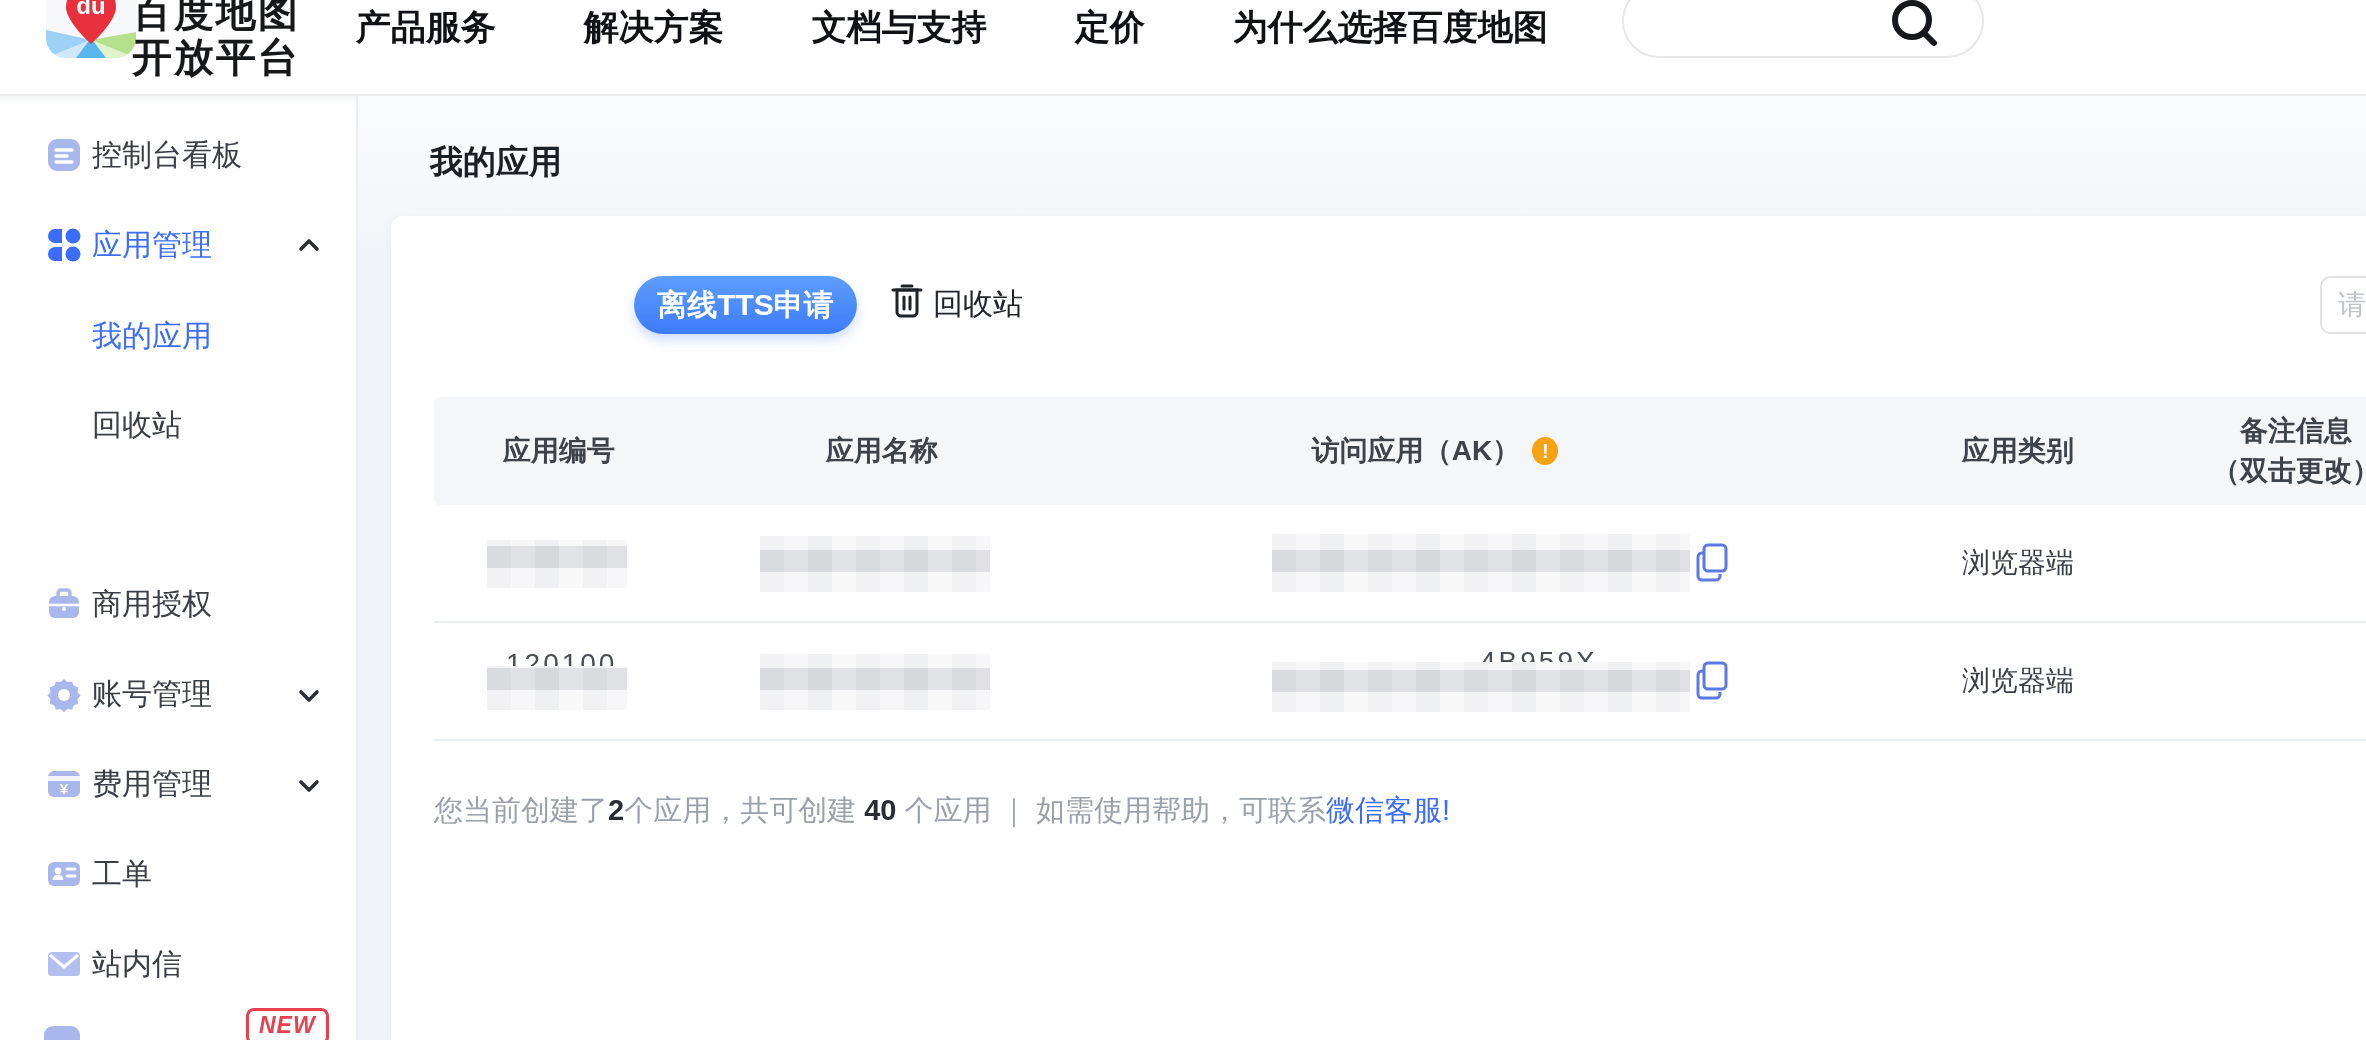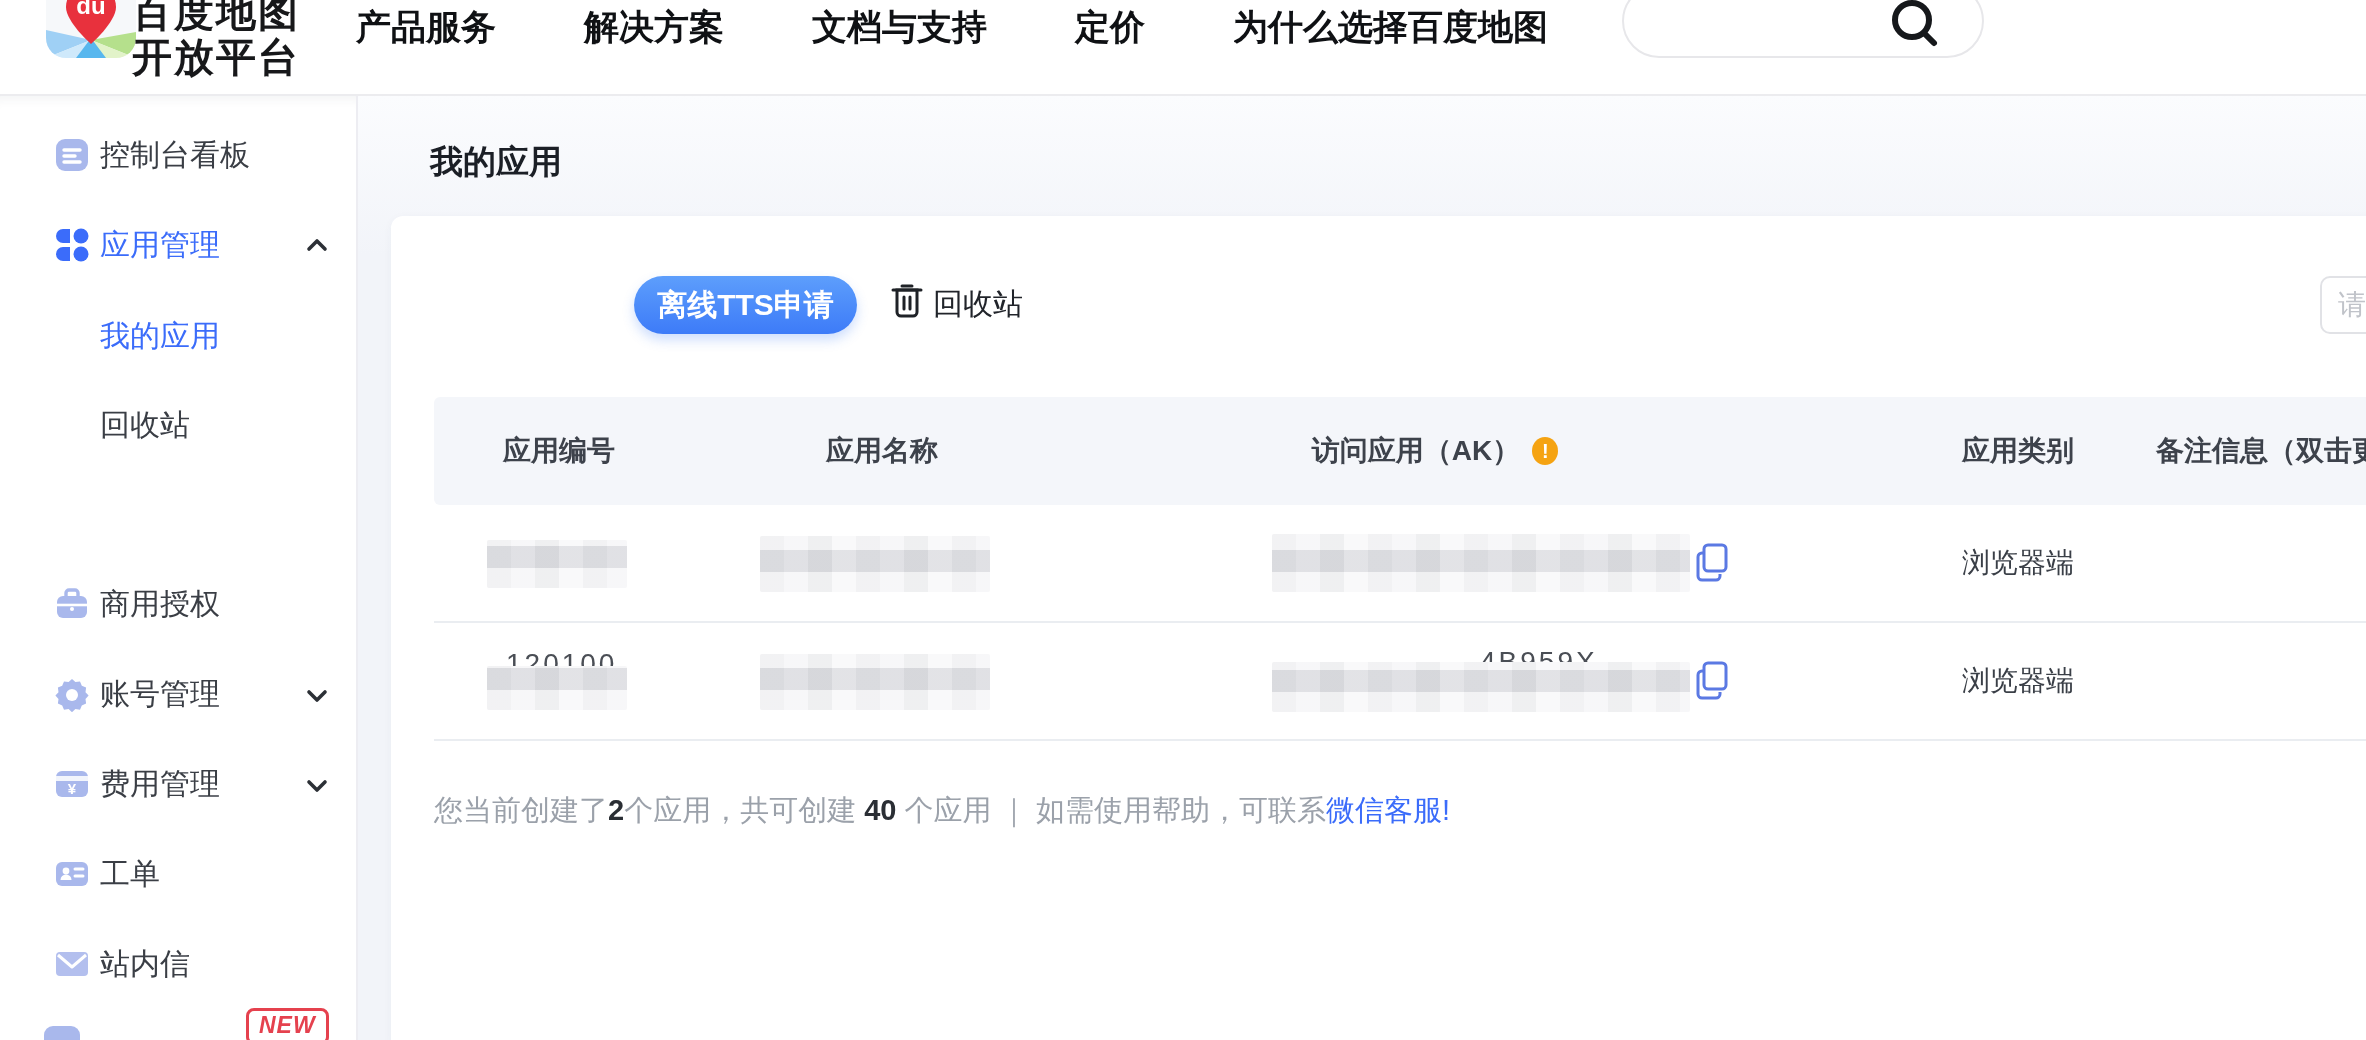--- a/index.html
+++ b/index.html
@@ -19,21 +19,21 @@
   .topnav .nav-item { font-size:35px; font-weight:700; color:#0f1114; white-space:nowrap; cursor:pointer; }
   .search-pill { position:absolute; left:1622px; top:-16px; width:362px; height:74px;
     border:2px solid #e7e7ea; border-radius:37px; background:#fff; }
   .search-pill input { position:absolute; left:30px; top:18px; width:250px; height:48px; border:none;
     outline:none; font-size:28px; color:#333; background:transparent; }
   .search-glyph { position:absolute; right:40px; top:12px; }
 
   
   .sidebar { position:absolute; left:0; top:96px; width:358px; bottom:0; background:#fff;
     border-right:2px solid #ededf2; box-shadow:inset 0 12px 12px -10px rgba(40,50,70,.07); z-index:5; }
-  .side-item { position:absolute; left:8px; width:358px; height:60px; display:flex; align-items:center; cursor:pointer; }
+  .side-item { position:absolute; left:0; width:358px; height:60px; display:flex; align-items:center; cursor:pointer; }
   .side-item .s-icon { position:absolute; left:46px; width:36px; height:36px; }
   .side-item .s-label { position:absolute; left:92px; font-size:30px; font-weight:500; color:#3a3e45; white-space:nowrap; }
   .side-item.active .s-label { color:#3b6cfa; }
   .side-item .chev { position:absolute; left:296px; top:18px; }
   .icon-bg { fill:#a9b8ec; }
   .new-badge { position:absolute; left:246px; top:912px; padding:1px 10px 3px 10px; border:3px solid #e5414e;
     border-radius:8px; color:#e5414e; font-size:23px; font-weight:800; font-style:italic; letter-spacing:1px; }
   .partial-icon { position:absolute; left:44px; top:930px; width:36px; height:14px;
     border-radius:9px 9px 0 0; background:#a9b8ec; }
 
@@ -55,21 +55,21 @@
   .filter-input { position:absolute; left:1929px; top:60px; width:130px; height:58px;
     border:2px solid #e1e2e6; border-radius:10px; font-size:28px; color:#b9bcc2;
     padding:0 16px; outline:none; font-family:inherit; }
   .filter-input::placeholder { color:#c0c3c9; }
 
   
   .thead { position:absolute; left:43px; top:181px; width:1932px; height:108px; background:#f4f6fa;
     border-radius:6px 0 0 6px; display:flex; align-items:center; }
   .tc { display:flex; align-items:center; justify-content:center; text-align:center; }
   .tc1{width:250px}.tc2{width:396px}.tc3{width:710px}.tc4{width:456px}
-  .tc5{width:100px; flex-direction:row; white-space:nowrap; overflow:visible;}
+  .tc5{width:100px; flex-direction:column; white-space:nowrap; overflow:visible;}
   .th-label { font-size:28px; font-weight:600; color:#3d424b; line-height:40px; }
   .warn-dot { margin-left:12px; width:26px; height:28px; border-radius:50%; background:#f5a312;
     color:#fff; font-size:20px; font-weight:800; display:flex; align-items:center; justify-content:center; }
 
   .trow { position:absolute; left:43px; width:1932px; height:118px; display:flex; align-items:center;
     border-bottom:2px solid #eaedf1; }
   .trow1 { top:289px; } .trow2 { top:407px; }
   .cell { position:relative; height:118px; }
   .mosaic { position:absolute; border-radius:2px;
     background-image:

